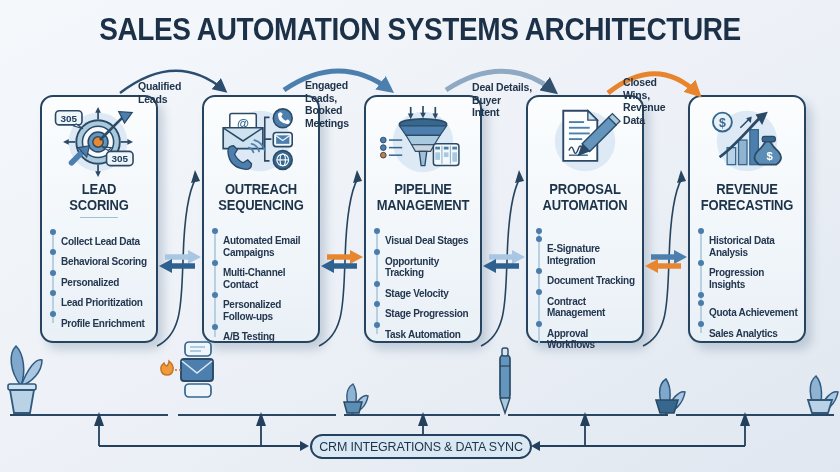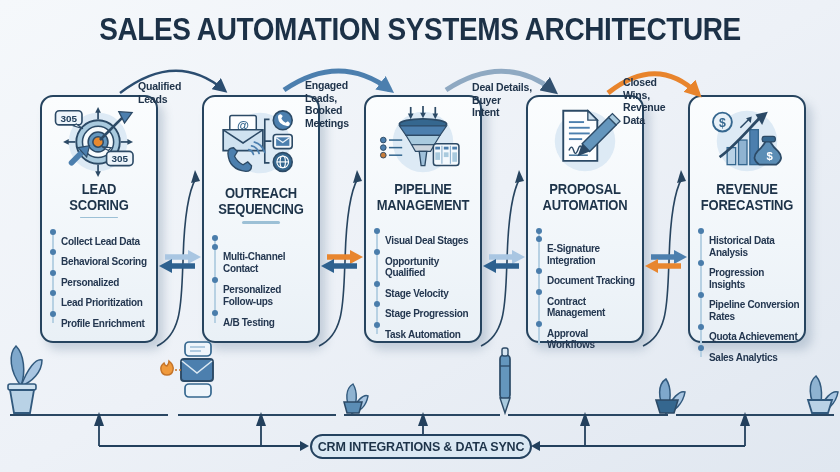--- a/index.html
+++ b/index.html
@@ -25,21 +25,21 @@
   .bullet-line{position:absolute;left:10px;top:16px;bottom:18px;width:1.5px;background:#b7d1e3;}
   .li{display:flex;align-items:flex-start;position:relative;}
   .dot{width:6px;height:6px;border-radius:50%;background:#4a7dab;flex:0 0 auto;margin:2px 5px 0 0;position:relative;z-index:1;}
   .li-text{font-size:10px;font-weight:bold;line-height:1.15;color:#243750;letter-spacing:-0.3px;margin-top:9px;}
   .flow-label{position:absolute;z-index:4;text-align:left;font-size:10.5px;font-weight:bold;
     color:#20344b;line-height:1.2;white-space:pre-line;letter-spacing:-0.2px;}
   #decor{position:absolute;inset:0;z-index:3;pointer-events:none;}
   #crm-pill{position:absolute;left:310px;top:434px;width:222px;height:25px;box-sizing:border-box;
     z-index:4;background:#dae8f3;border:2px solid #24425f;border-radius:14px;
     display:flex;align-items:center;justify-content:center;
-    font-size:12.5px;font-weight:bold;color:#1d3349;letter-spacing:-0.2px;}
+    font-size:12.5px;font-weight:normal;color:#1d3349;letter-spacing:-0.2px;}
 </style>
 </head>
 <body>
 
 <div id="stage">
 
   <h1 id="main-title">SALES AUTOMATION SYSTEMS ARCHITECTURE</h1>
 
   <div class="card" style="left:40px">
     <div class="icon-wrap">
@@ -123,20 +123,21 @@
         <path d="M42,48 q4,1 5,5 M45,44 q6,1 8,8 M48,40 q8,2 11,11" fill="none" stroke="#4c7fae" stroke-width="1.8" stroke-linecap="round"></path>
       </svg>
     </div>
     <h2 class="card-title">OUTREACH
 SEQUENCING</h2>
     <div class="divider"></div>
     <div class="list">
       <div class="bullet-line"></div>
       <div class="li">
           <span class="dot"></span>
+          <span class="li-text">Automated Email Campaigns</span>
         </div>
       <div class="li">
           <span class="dot"></span>
           <span class="li-text">Multi-Channel Contact</span>
         </div>
       <div class="li">
           <span class="dot"></span>
           <span class="li-text">Personalized Follow-ups</span>
         </div>
       <div class="li">
@@ -188,21 +189,21 @@
 MANAGEMENT</h2>
     <div class="divider"></div>
     <div class="list">
       <div class="bullet-line"></div>
       <div class="li">
           <span class="dot"></span>
           <span class="li-text">Visual Deal Stages</span>
         </div>
       <div class="li">
           <span class="dot"></span>
-          <span class="li-text">Opportunity Qualified</span>
+          <span class="li-text">Opportunity Tracking</span>
         </div>
       <div class="li">
           <span class="dot"></span>
           <span class="li-text">Stage Velocity</span>
         </div>
       <div class="li">
           <span class="dot"></span>
           <span class="li-text">Stage Progression</span>
         </div>
       <div class="li">
@@ -286,21 +287,20 @@
       <div class="li">
           <span class="dot"></span>
           <span class="li-text">Historical Data Analysis</span>
         </div>
       <div class="li">
           <span class="dot"></span>
           <span class="li-text">Progression Insights</span>
         </div>
       <div class="li">
           <span class="dot"></span>
-          <span class="li-text">Pipeline Conversion Rates</span>
         </div>
       <div class="li">
           <span class="dot"></span>
           <span class="li-text">Quota Achievement</span>
         </div>
       <div class="li">
           <span class="dot"></span>
           <span class="li-text">Sales Analytics</span>
         </div>
     </div>

